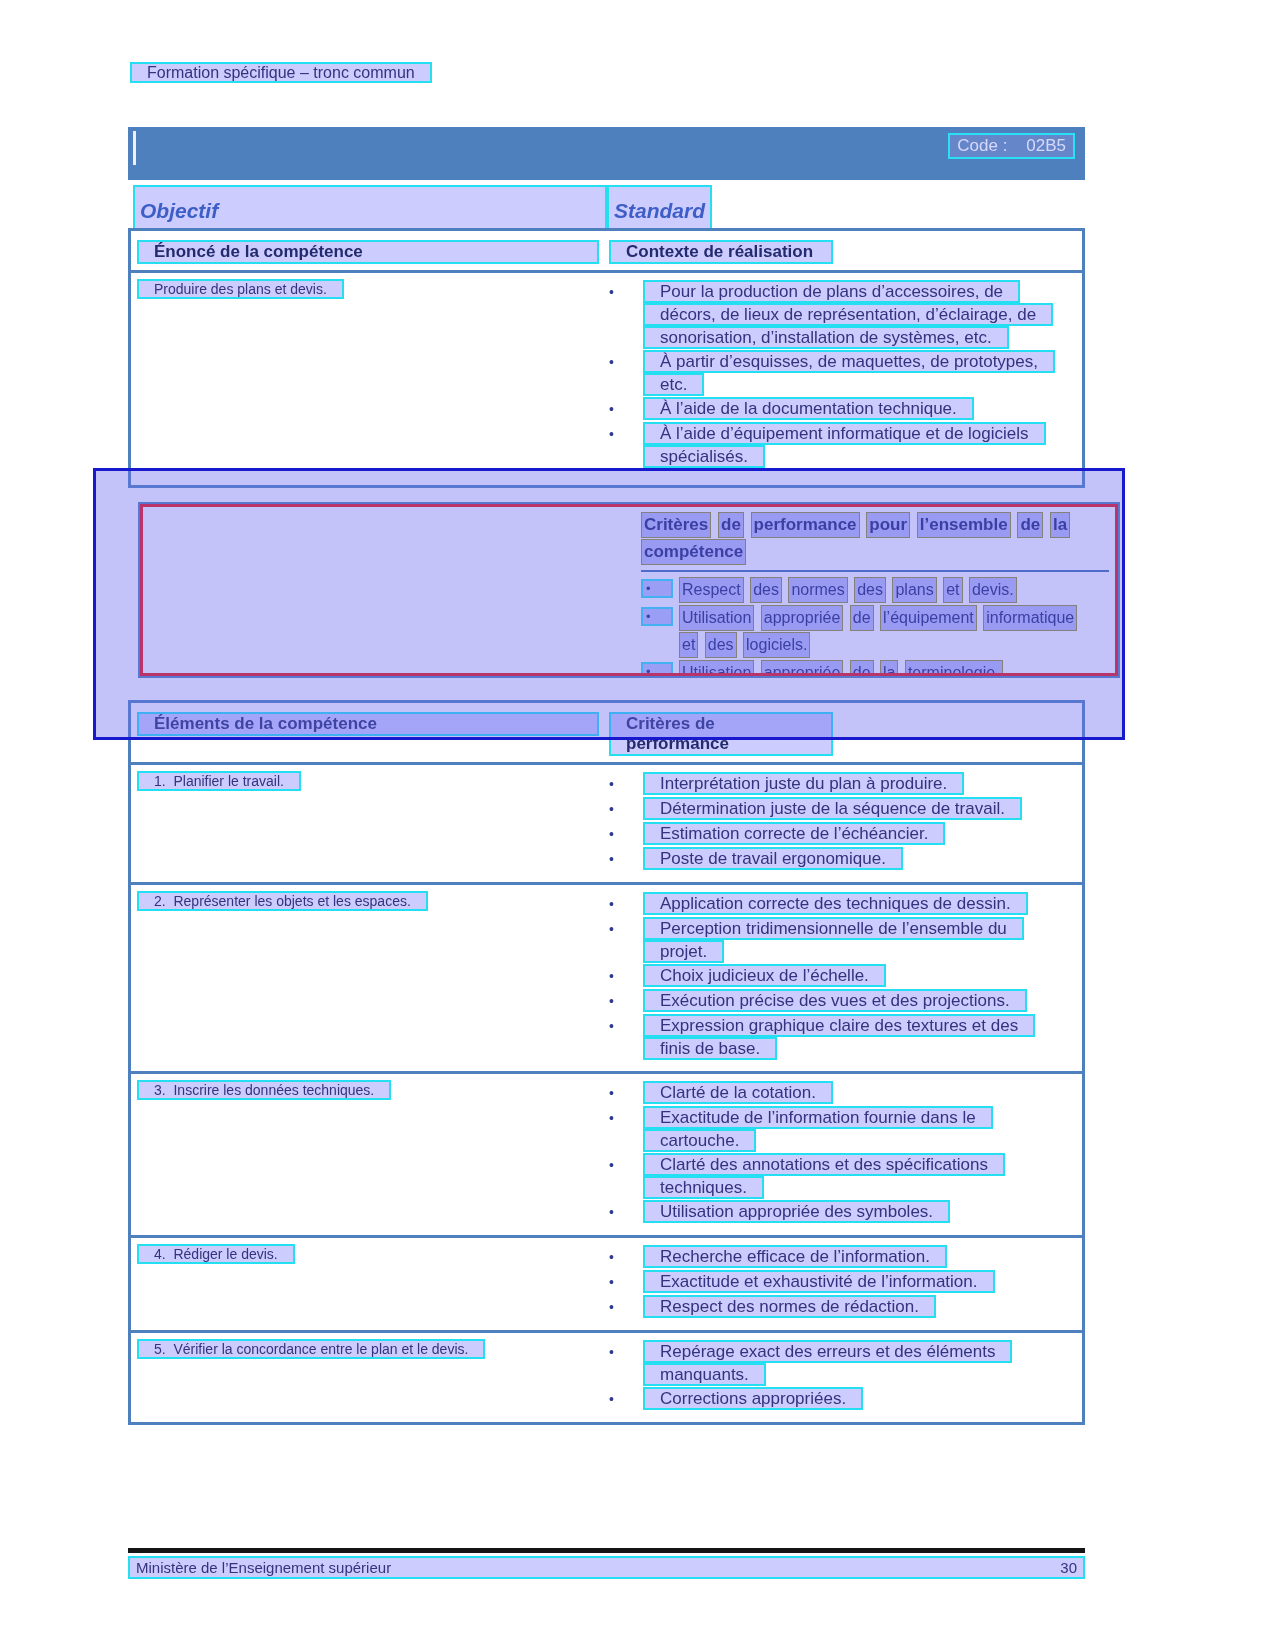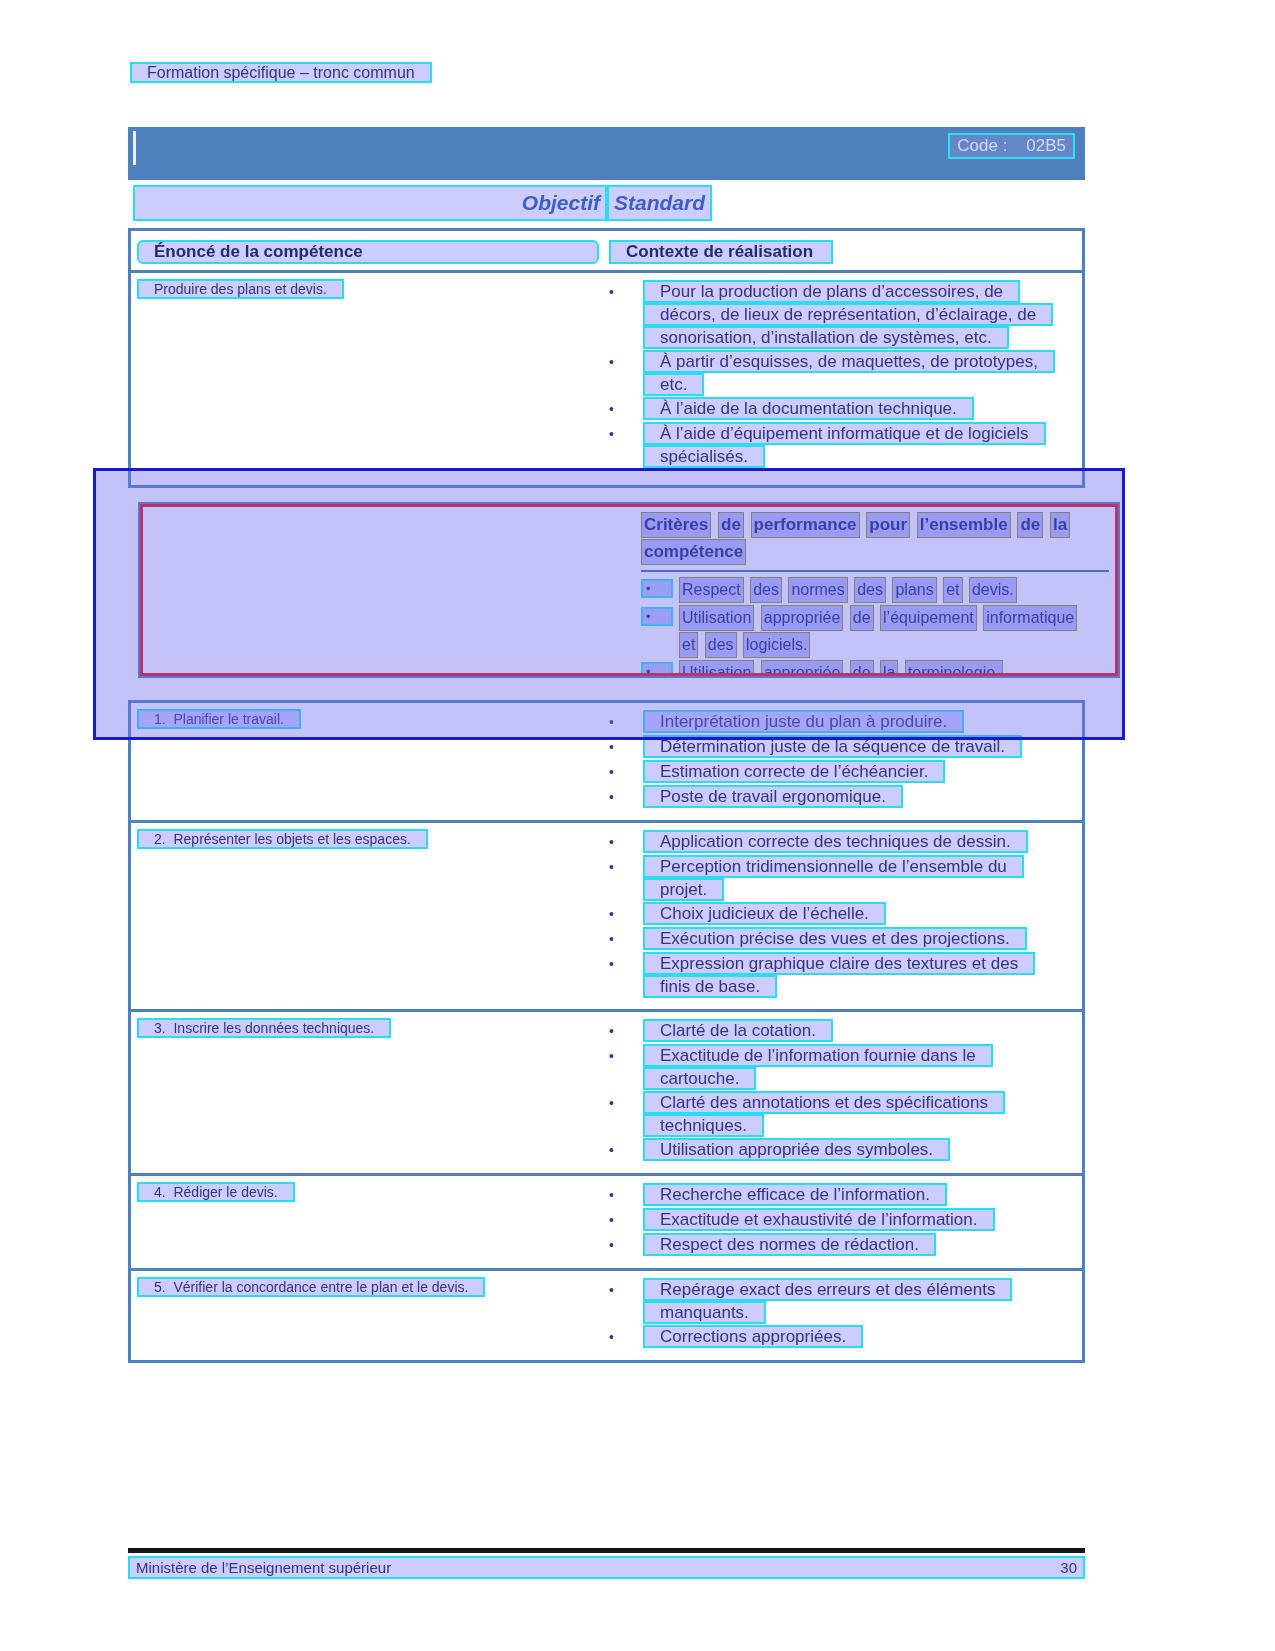--- a/index.html
+++ b/index.html
@@ -14,29 +14,29 @@
 
   .top-label{position:absolute;left:130px;top:64px;font-size:16px;}
 
   .header-bar{position:absolute;left:128px;top:127px;width:957px;height:53px;background:#4d80bd;}
   .bar-tick{position:absolute;left:5px;top:4px;width:3px;height:34px;background:#eef0ff;}
   .code-badge{position:absolute;right:10px;top:6px;font-size:17px;color:#d8d8fa;
       background:rgba(130,145,215,0.45);border:2px solid #2ae0f5;padding:1px 7px;white-space:pre;}
 
   .obj-row{position:absolute;left:133px;top:185px;display:flex;font-size:21px;
       font-weight:bold;font-style:italic;color:#3d5ec6;}
-  .obj-box{background:#ccccff;border:2px solid #24dff2;padding:4px 5px;text-align:right;}
+  .obj-box{background:#ccccff;border:2px solid #24dff2;padding:12px 5px;}
   .obj-box.first{width:474px;}
 
   .doc-table{position:absolute;left:128px;width:957px;border:3px solid #4d80bd;background:#fff;}
   .t1{top:228px;}
   .t3{top:700px;}
   .thead{display:flex;padding:9px 6px 6px 6px;border-bottom:3px solid #4d80bd;font-size:17px;}
   .th-left{width:472px;}
-  .th-left .hl{display:inline-block;width:462px;border-radius:6px;}
+  .th-left .hl{display:inline-block;width:462px;}
   .th-right .hl{display:inline-block;width:224px;}
   .tbody{display:flex;padding:7px 6px 16px 6px;min-height:212px;}
   .cell-left{width:472px;}
   .cell-left .hl{font-size:14px;white-space:pre-wrap;display:inline;max-width:450px;}
   .cell-right{flex:1;}
 
   .bl{padding:0;}
   .li{display:flex;align-items:flex-start;line-height:23px;margin-bottom:1px;}
   .marker{flex:none;width:34px;color:#2d3a8f;font-size:14px;padding-top:1px;}
   .txt{font-size:17px;max-width:402px;line-height:23px;}
@@ -136,20 +136,24 @@
 
         <div class="li">
           <span class="mbox">•</span>
           <span class="rtxt"><span class="w">Utilisation</span> <span class="w">appropriée</span> <span class="w">de</span> <span class="w">la</span> <span class="w">terminologie.</span> </span>
         </div>
 
       </div>
   </div>
 
   <div class="doc-table t3">
+    <div class="thead">
+      <div class="th-left"><span class="hl bold">Éléments de la compétence</span></div>
+      <div class="th-right"><span class="hl bold">Critères de performance</span></div>
+    </div>
 
     <div class="t3row">
       <div class="cell-left"><span class="hl">1.  Planifier le travail.</span></div>
       <div class="cell-right">
           <div class="bl">
 
       <div class="li">
               <span class="marker">•</span>
               <span class="txt"><span class="hl">Interprétation juste du plan à produire.</span></span>
             </div>

